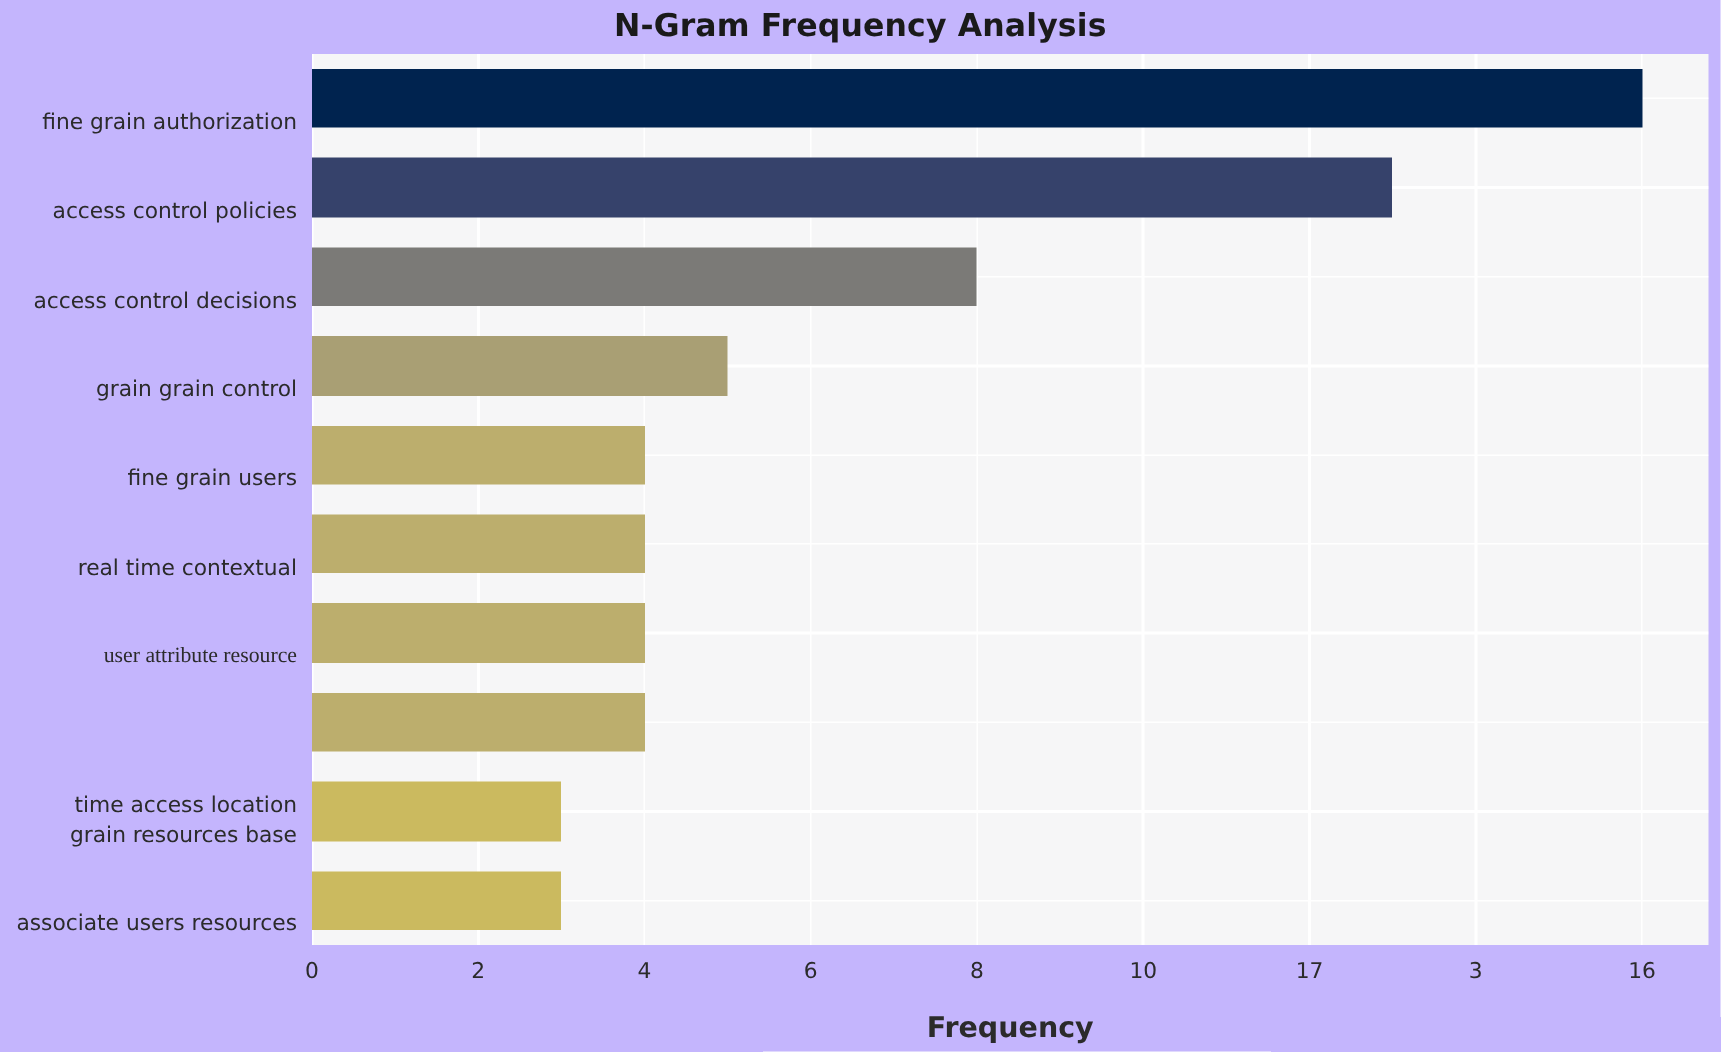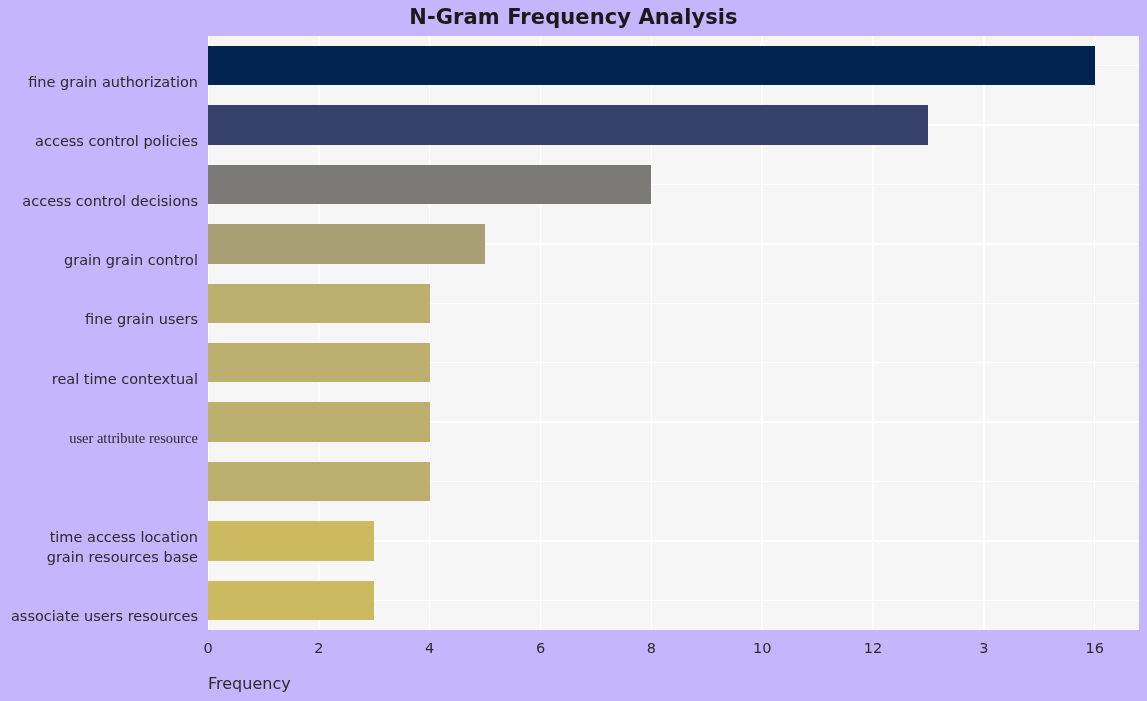--- a/index.html
+++ b/index.html
@@ -87,22 +87,24 @@
     top: 0;
     font-size: 14.5px;
     color: #2b2b2b;
     transform: translateX(-50%);
   }
   #xaxis-title {
     position: absolute;
     left: 208px;
     top: 674px;
     width: 931px;
-    font-size: 16px;
+    text-align: center;
+    font-size: 19px;
     color: #2b2b2b;
+    font-weight: bold;
   }
 </style>
 </head>
 <body>
 
 <div id="figure">
 
   <div id="chart-title">N-Gram Frequency Analysis</div>
 
   <div id="plot-area">
@@ -153,20 +155,20 @@
       <div class="ylabel" style="top: 504.9px;">grain resources base</div>
       <div class="ylabel" style="top: 564.3px;">associate users resources</div>
     </div>
   <div id="xlabels">
       <div class="xtick" style="left: 208px;">0</div>
       <div class="xtick" style="left: 318.833px;">2</div>
       <div class="xtick" style="left: 429.667px;">4</div>
       <div class="xtick" style="left: 540.5px;">6</div>
       <div class="xtick" style="left: 651.333px;">8</div>
       <div class="xtick" style="left: 762.167px;">10</div>
-      <div class="xtick" style="left: 873px;">12</div>
+      <div class="xtick" style="left: 873px;">17</div>
       <div class="xtick" style="left: 983.833px;">3</div>
       <div class="xtick" style="left: 1094.67px;">16</div>
     </div>
 
   <div id="xaxis-title">Frequency</div>
 
 </div>
 
 </body></html>

